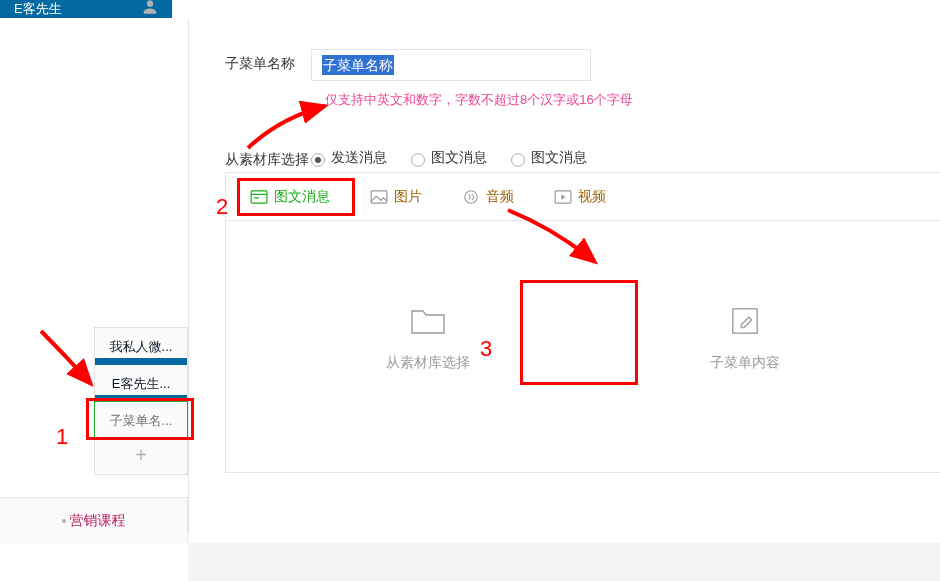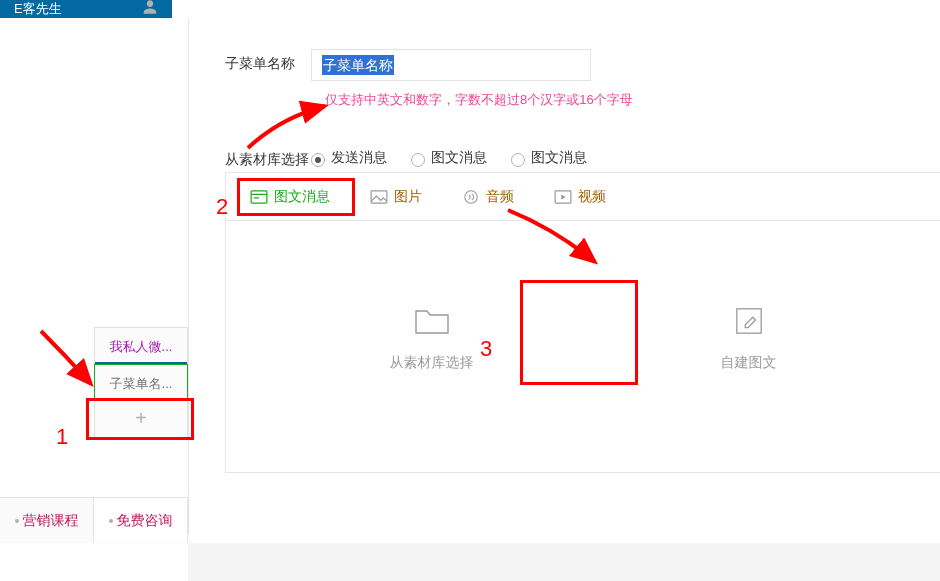--- a/index.html
+++ b/index.html
@@ -8,21 +8,21 @@
 
 .sidebar { position: absolute; left: 0; top: 0; width: 172px; height: 18px; background: #0369a1; color: #fff; display: flex; align-items: flex-end; padding: 0 14px; justify-content: space-between; }
 .sidebar .title { font-size: 13px; }
 .user-icon svg { fill: #b0b0b0; }
 
 
 .left-border { position: absolute; left: 188px; top: 18px; width: 0; height: 516px; border-left: 1px solid #e6e6e6; }
 
 
 .menu-stack { position: absolute; left: 94px; top: 327px; width: 94px; border: 1px solid #e0e0e0; }
-.menu-item { height: 37px; line-height: 37px; text-align: center; font-size: 13px; color: #a21caf; border-bottom: 3px solid #0369a1; background: #fbfbfb; cursor: pointer; overflow: hidden; }
+.menu-item { height: 37px; line-height: 37px; text-align: center; font-size: 13px; color: #0f172a; border-bottom: 7px solid #0369a1; background: #fbfbfb; cursor: pointer; overflow: hidden; }
 .menu-item:last-child { border-bottom: none; }
 .menu-item.active { color: #737373; border: 1px solid #1aad19; margin: -1px; position: relative; }
 .menu-add { color: #b0b0b0; font-size: 20px; background: #fbfbfb; }
 
 
 .bottom-tabs { position: absolute; left: 0; top: 497px; width: 188px; height: 46px; display: flex; border-top: 1px solid #e5e5e5; }
 .bottom-tab { flex: 1; display: flex; align-items: center; justify-content: center; font-size: 14px; color: #be185d; border-right: 1px solid #e5e5e5; background: #fafafa; cursor: pointer; gap: 4px; }
 .bottom-tab .dot { width: 4px; height: 4px; border-radius: 50%; background: #b0b0b0; display: inline-block; }
 .bottom-tab.active { background: #fff; border-top: 1px solid #e5e5e5; margin-top: -1px; box-shadow: 0 -1px 0 #fff, 1px 0 3px rgba(0,0,0,.04); }
 
@@ -71,32 +71,29 @@
     <svg width="16" height="16" viewBox="0 0 16 16">
         <path d="M8 8c1.8 0 3.2-1.5 3.2-3.3S9.8 1.3 8 1.3 4.8 2.8 4.8 4.7 6.2 8 8 8zm0 1.5c-2.6 0-6.3 1.3-6.3 4v1.2h12.6v-1.2c0-2.7-3.7-4-6.3-4z"></path>
       </svg>
   </span>
 </div>
 
 <div class="left-border"></div>
 
 <div class="menu-stack">
   <div class="menu-item">我私人微...</div>
+  <div class="menu-item">E客先生...</div>
   <div class="menu-item active">子菜单名...</div>
   <div class="menu-item menu-add">+</div>
 </div>
 
 <div class="bottom-tabs">
   <div class="bottom-tab">
       <span class="dot"></span>
       <span>营销课程</span>
-    </div>
-  <div class="bottom-tab active">
-      <span class="dot"></span>
-      <span>免费咨询</span>
     </div>
 </div>
 
 <div class="form">
   <div class="row">
     <div class="label">子菜单名称</div>
     <div class="name-input"><span class="val">子菜单名称</span></div>
   </div>
   <div class="hint">仅支持中英文和数字，字数不超过8个汉字或16个字母</div>
   <div class="row">
@@ -155,21 +152,21 @@
       <svg viewBox="0 0 36 28">
           <path d="M2 6 L2 26 L34 26 L34 8 L16 8 L13 4 L2 4 Z"></path>
         </svg>
       <span class="opt-label">从素材库选择</span>
     </div>
     <div class="opt">
       <svg viewBox="0 0 32 32">
           <rect x="3" y="3" width="26" height="26"></rect>
           <path d="M12 20 L20 12 L23 15 L15 23 L12 23 Z"></path>
         </svg>
-      <span class="opt-label">自建图文</span>
+      <span class="opt-label">子菜单内容</span>
     </div>
   </div>
 </div>
 
 <div class="bottom-edge"></div>
 
 <div class="red-box" style="left:86px; top:398px; width:108px; height:42px;"></div>
 <div class="red-num" style="left:56px; top:424px;">1</div>
 <svg class="arrow" style="left:36px; top:326px;" width="70" height="70" viewBox="0 0 70 70">
     <defs>

